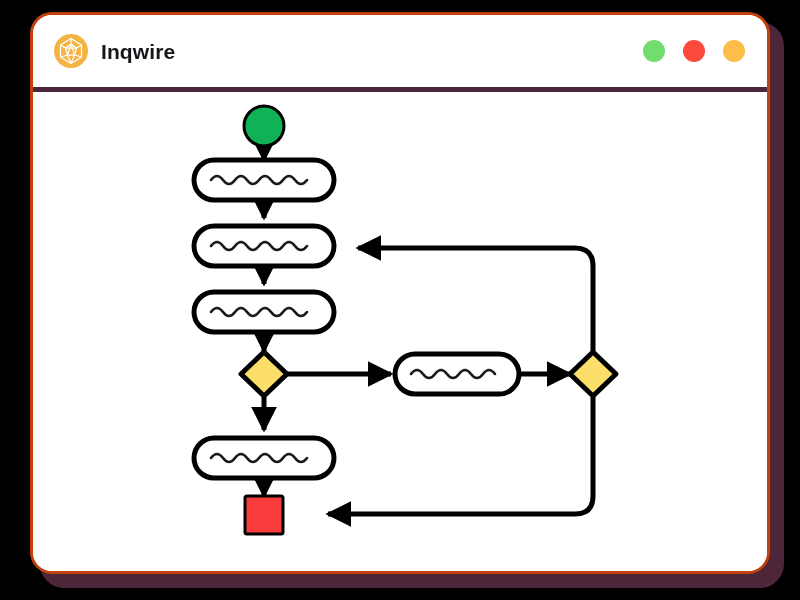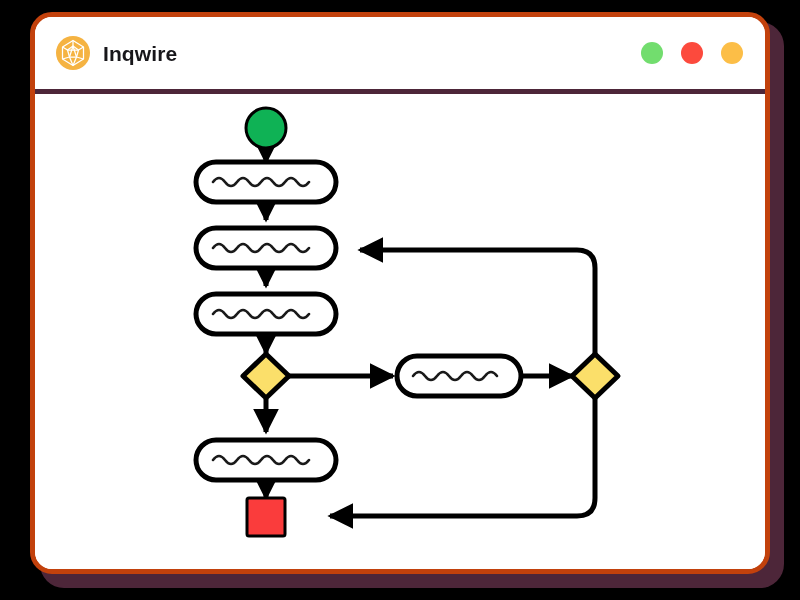--- a/index.html
+++ b/index.html
@@ -31,21 +31,21 @@
     background: #4d2639;
     border-radius: 24px;
   }
   .window-frame {
     position: absolute;
     left: 30px;
     top: 12px;
     width: 740px;
     height: 562px;
     background: #ffffff;
-    border: 5px solid #c2410c;
+    border: 3px solid #c2410c;
     border-radius: 22px;
     box-sizing: border-box;
     overflow: hidden;
   }
 
   .titlebar {
     position: absolute;
     left: 0;
     top: 0;
     right: 0;

